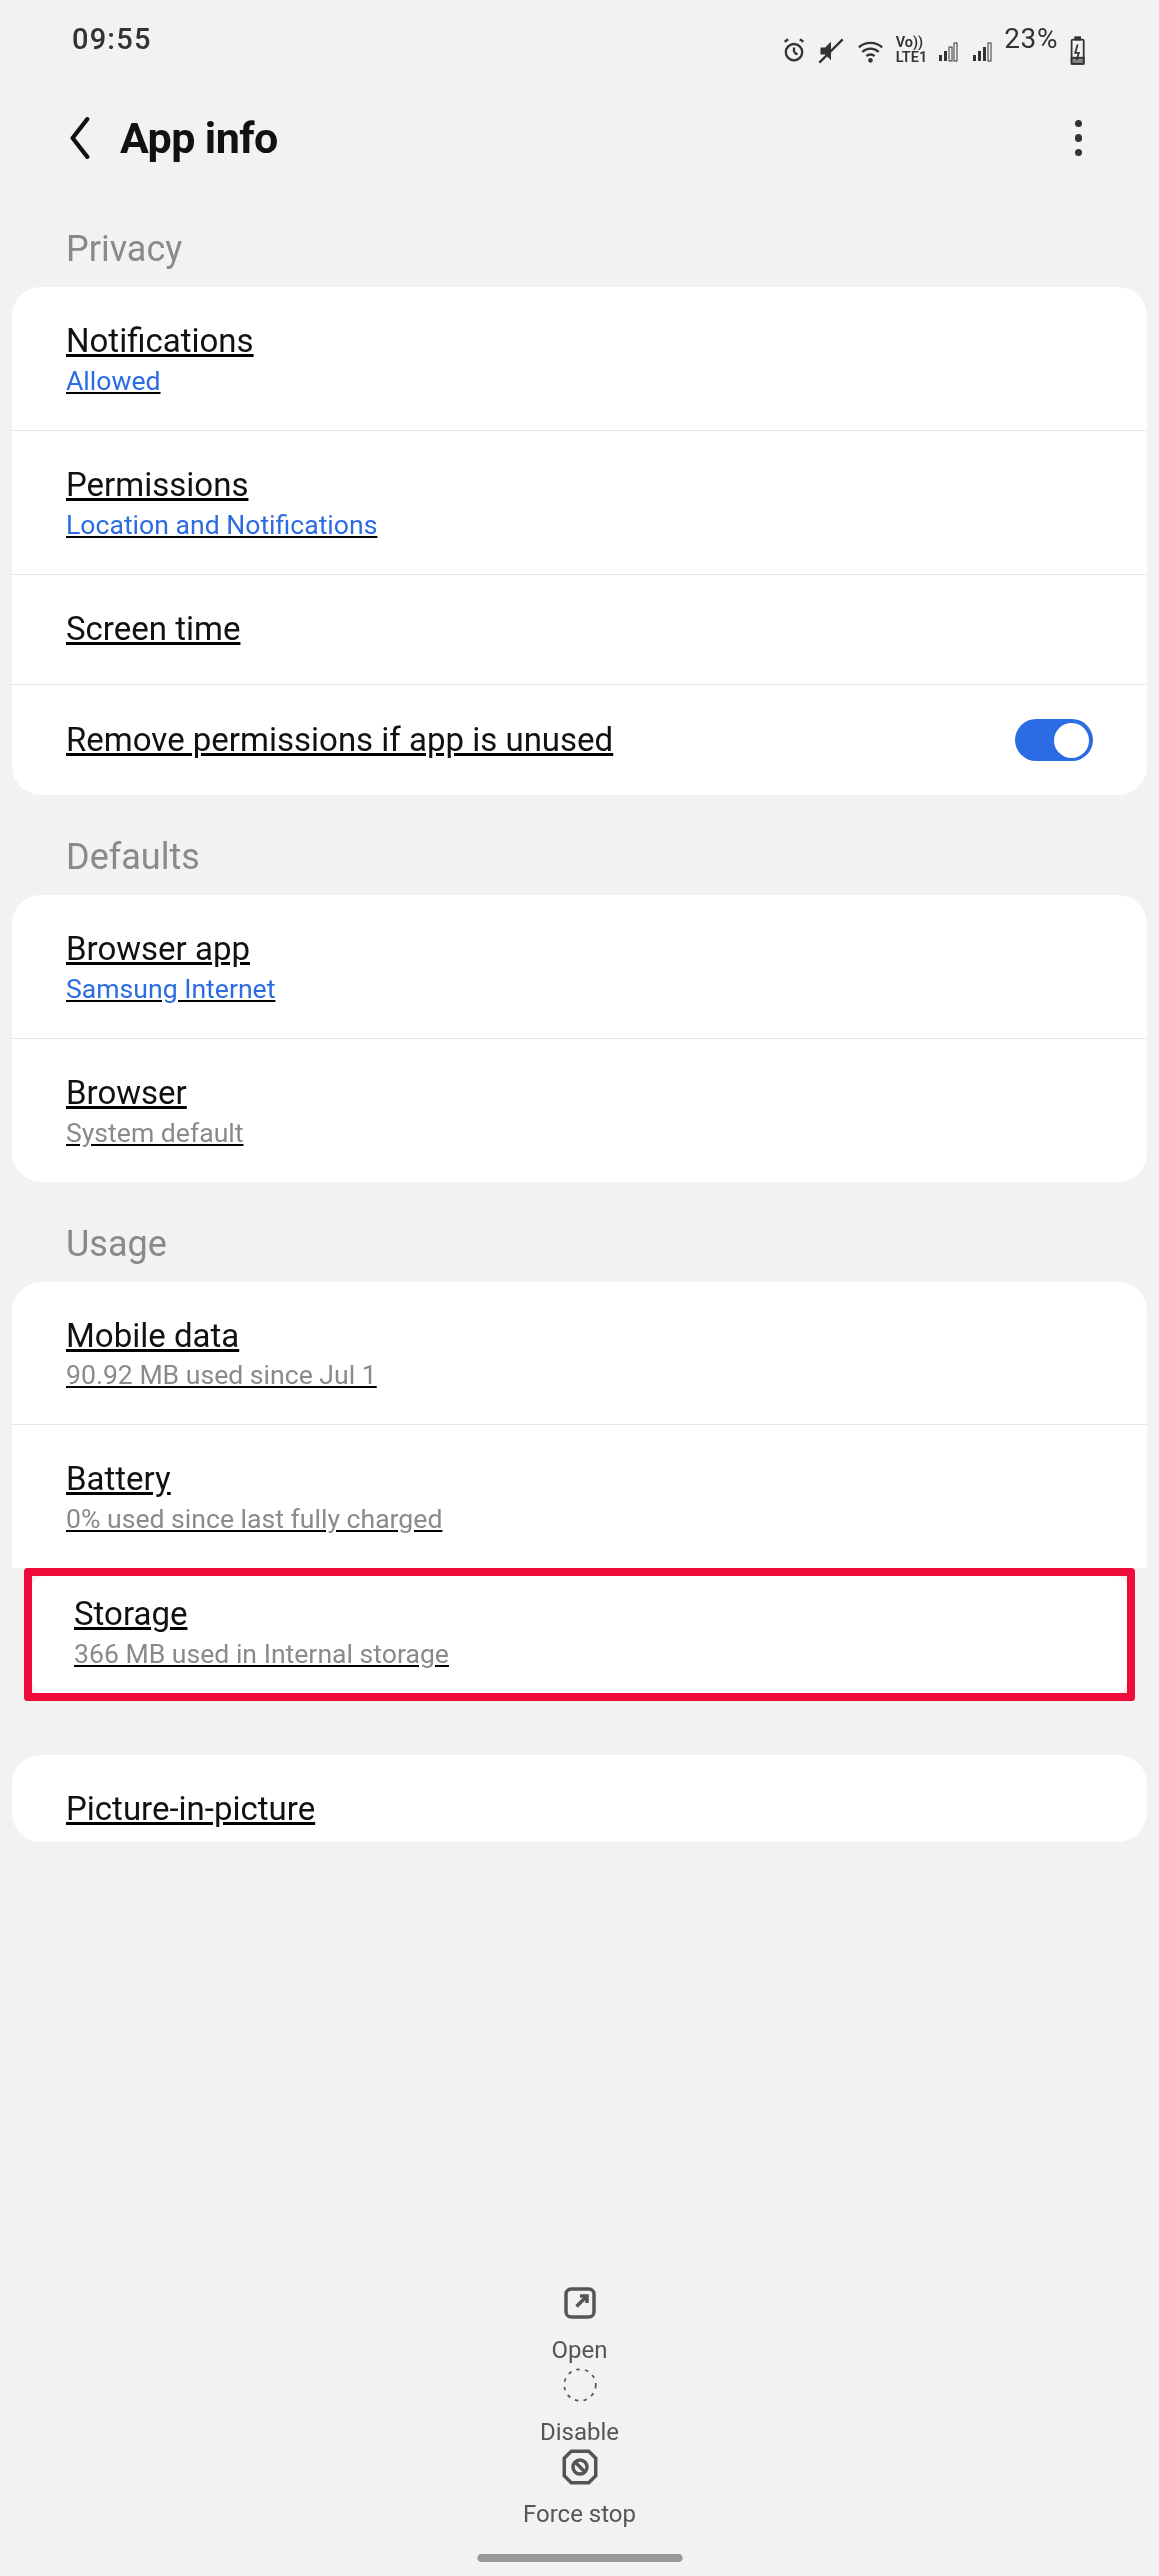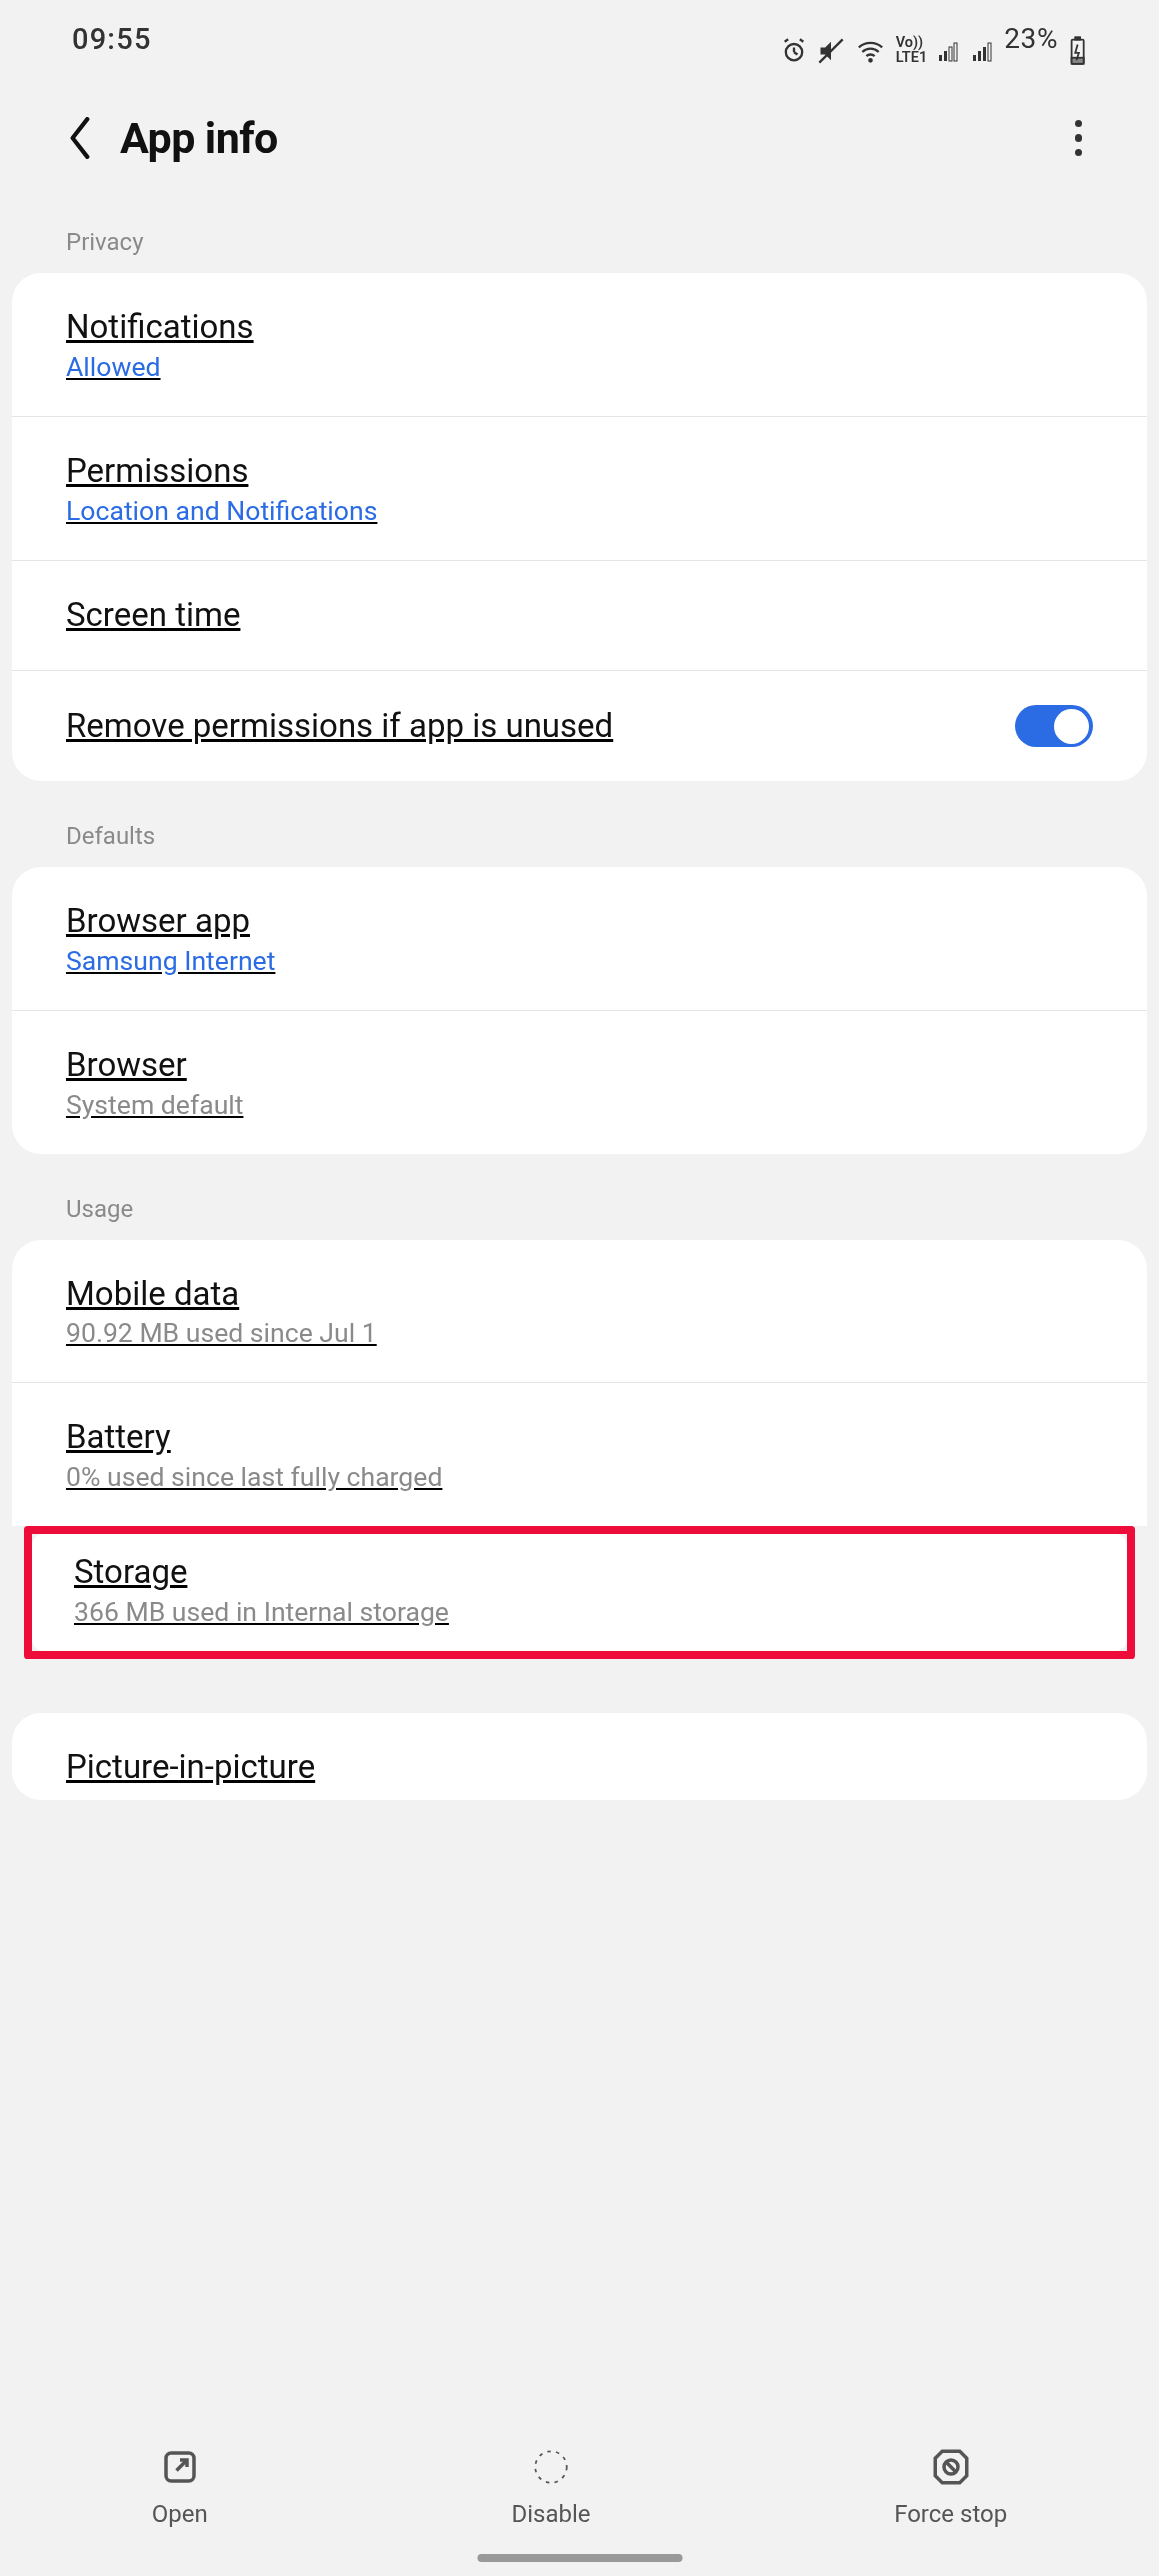--- a/index.html
+++ b/index.html
@@ -46,21 +46,21 @@
     display: inline-flex;
     flex-direction: column;
     gap: 7.2px;
     padding: 6px;
   }
   .more-btn .dot {
     width: 7.2px; height: 7.2px; border-radius: 50%; background: #333;
   }
   .section-header {
     padding: 17px 66px 17px 66px;
-    font-size: 24px;
+    font-size: 36px;
     color: #8a8a8a;
   }
   .card {
     background: #fff;
     border-radius: 29px;
     margin: 0 12px;
   }
   .row {
     padding: 34px 54px;
     border-bottom: 0.6px solid #e5e5e5;
@@ -93,20 +93,21 @@
     margin: 0 24px 0 24px;
   }
   .highlight-box .row { border-bottom: none; padding: 18px 42px 24px 42px; }
   .bottom-bar {
     position: absolute;
     bottom: 0; left: 0; right: 0;
     background: #f2f2f2;
     display: flex;
     justify-content: space-around;
     padding: 24px 0 48px 0;
+    flex-direction: column;
   }
   .bottom-item {
     display: flex; flex-direction: column; align-items: center; gap: 12px;
     color: #555; font-size: 24px;
   }
   .bottom-icon { width: 42px; height: 42px; }
   .nav-handle {
     position: absolute;
     bottom: 14.5px; left: 50%; transform: translateX(-50%);
     width: 205px; height: 7.2px; background: #999; border-radius: 6px;

